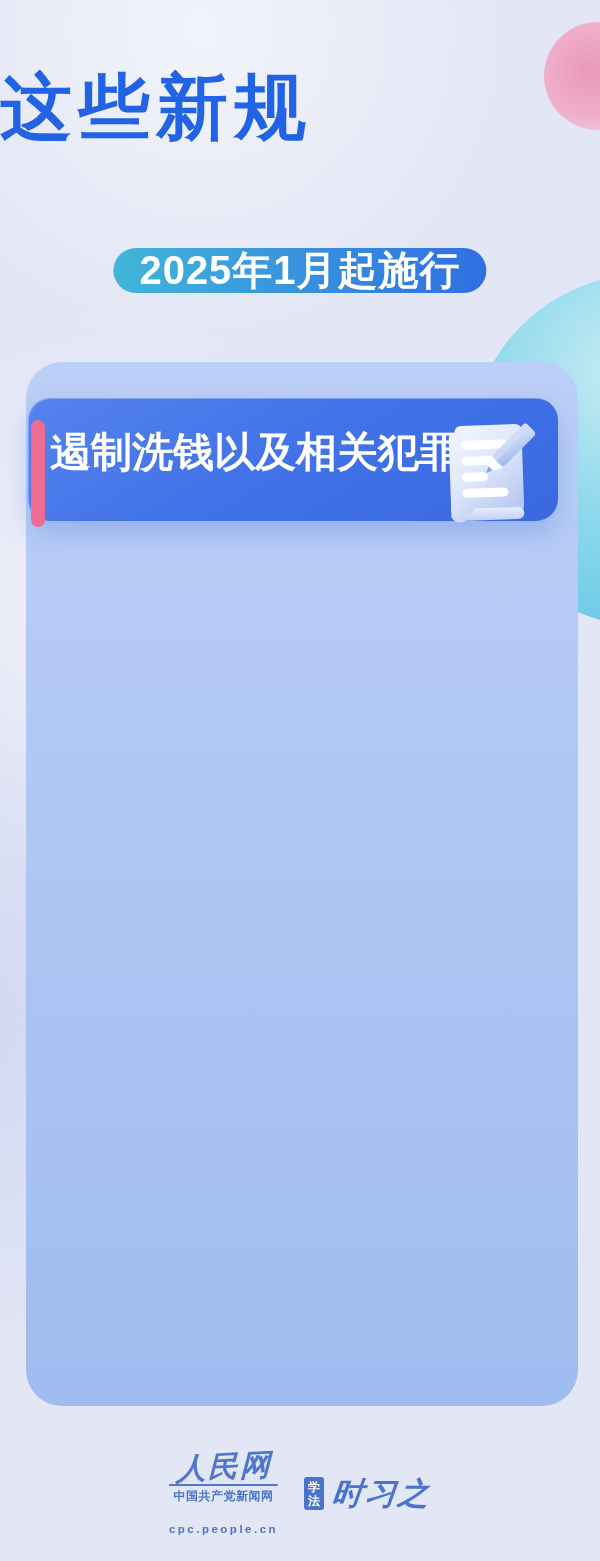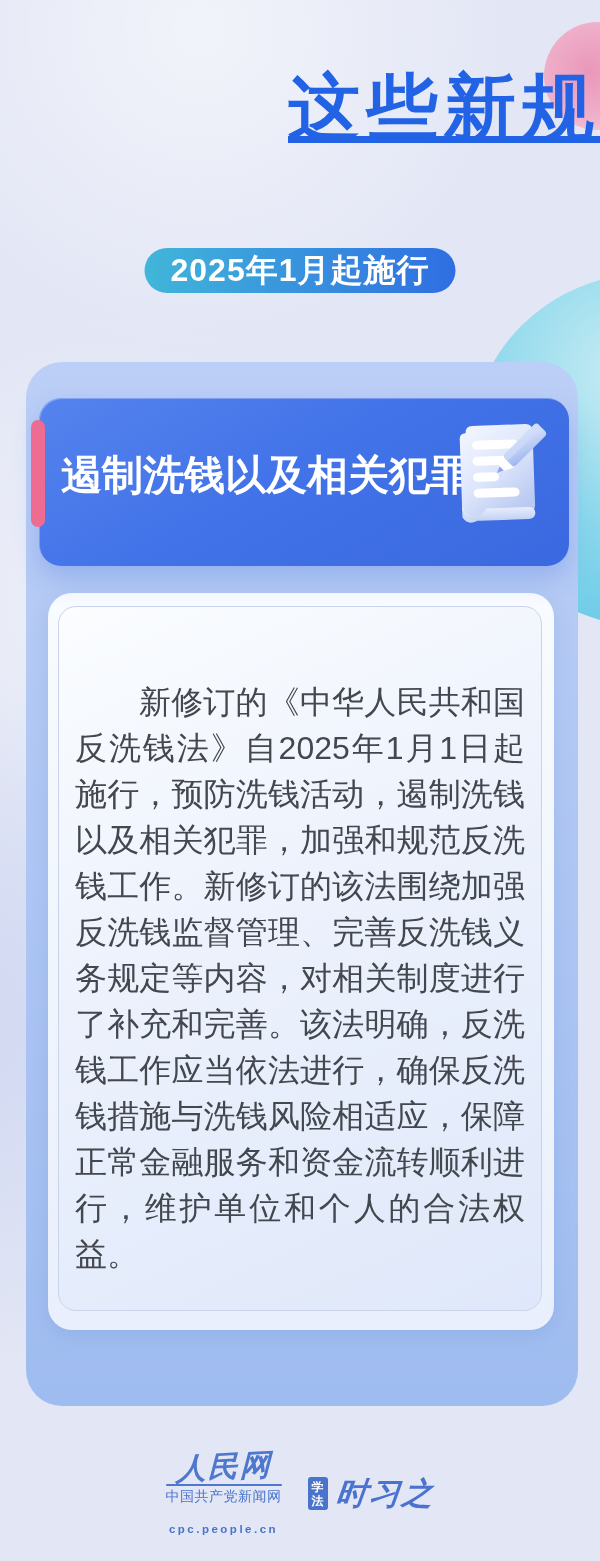--- a/index.html
+++ b/index.html
@@ -12,35 +12,35 @@
     background:radial-gradient(circle,rgba(255,255,255,.55) 0%,rgba(255,255,255,0) 70%);}
   .blob-midleft{left:-190px;top:300px;width:600px;height:600px;
     background:radial-gradient(circle,rgba(255,255,255,.40) 0%,rgba(255,255,255,0) 70%);}
   .blob-bottomleft{left:-380px;top:680px;width:680px;height:680px;
     background:radial-gradient(circle,rgba(203,211,240,.75) 0%,rgba(203,211,240,0) 72%);}
   .circle-pink{left:544px;top:22px;width:108px;height:108px;
     background:radial-gradient(circle at 42% 45%,#ea97ba 0%,#efb0ca 55%,rgba(243,201,218,.85) 80%,rgba(243,201,218,0) 100%);}
   .circle-cyan{left:470px;top:274px;width:352px;height:352px;
     background:radial-gradient(circle at 45% 28%,#c9ecf4 0%,#8ed9ec 45%,var(--cyan,#5cc4e6) 100%);}
   
-  .title{position:absolute;left:0;width:600px;text-align:right;
+  .title{position:absolute;left:0;width:600px;text-align:left;
     color:var(--title_blue,#2263e6);font-weight:900;font-size:72px;line-height:1;
-    white-space:nowrap;text-decoration:underline;}
+    white-space:nowrap;}
   .title-1{top:71px;letter-spacing:6px;}
   .title-2{top:156px;letter-spacing:3px;}
   .date-badge{position:absolute;top:248px;left:50%;transform:translateX(-50%);
     height:45px;line-height:45px;padding:0 26px;border-radius:23px;
     background:linear-gradient(90deg,var(--badge_grad_start,#41b6d9),var(--badge_grad_end,#2f6ee2));
-    color:#fff;font-size:32px;font-weight:bold;letter-spacing:1px;white-space:nowrap;}
+    color:#fff;font-size:40px;font-weight:bold;letter-spacing:1px;white-space:nowrap;}
   
   .outer-card{position:absolute;left:26px;top:362px;width:552px;height:1044px;
     border-radius:36px;
     background:linear-gradient(180deg,var(--outer_top,#bccff6) 0%,var(--outer_bottom,#9fbcf0) 100%);}
   
-  .section-header{position:absolute;left:13px;top:36px;width:530px;height:168px;
+  .section-header{position:absolute;left:2px;top:36px;width:530px;height:123px;
     border-radius:22px;z-index:2;
     background:linear-gradient(150deg,var(--header_grad_start,#5583ee) 0%,#4273e8 45%,var(--header_grad_end,#3a68e0) 100%);
     box-shadow:inset 1px 1px 0 rgba(255,255,255,.28),0 12px 26px rgba(63,106,222,.28);}
   .pink-tab{position:absolute;left:5px;top:58px;width:14px;height:107px;border-radius:7px;
     background:var(--pink,#ee6b92);z-index:3;}
   .section-title{position:absolute;left:22px;top:0;height:100%;display:flex;align-items:center;
     padding-bottom:14px;box-sizing:border-box;
     color:#fff;font-size:41px;font-weight:900;letter-spacing:0;white-space:nowrap;}
   .doc-icon{position:absolute;right:12px;top:22px;width:108px;height:118px;}
   
@@ -53,21 +53,21 @@
   .article{margin:0;padding:72px 16px 0 16px;
     font-size:32px;line-height:46px;color:var(--text_color,#43474e);
     text-align:justify;text-indent:2em;font-weight:500;}
   
   .footer{position:absolute;left:0;top:1452px;width:600px;display:flex;
     justify-content:center;align-items:center;gap:26px;color:var(--footer_blue,#4a74cc);}
   .people-block{text-align:center;}
   .people-script{display:inline-block;font-size:30px;line-height:30px;font-weight:bold;
     font-style:italic;transform:rotate(-3deg) skewX(-4deg);letter-spacing:2px;color:#4e77cd;}
   .people-rule{height:2px;background:#4e77cd;margin:2px 0 3px 0;border-radius:1px;}
-  .people-name{font-size:14px;font-weight:400;letter-spacing:.5px;line-height:15px;}
+  .people-name{font-size:12px;font-weight:700;letter-spacing:.5px;line-height:15px;}
   .people-url{font-size:11.5px;font-weight:700;letter-spacing:2.5px;line-height:12px;margin-top:19px;}
   .study-block{display:flex;align-items:center;gap:8px;}
   .study-badge{width:20px;height:33px;border-radius:3px;background:#4a73cc;color:#fff;
     display:flex;flex-direction:column;justify-content:center;align-items:center;
     font-size:12px;font-weight:800;line-height:14px;}
   .study-title{font-size:31px;font-weight:900;font-style:italic;transform:skewX(-6deg);
     letter-spacing:2px;color:#4a73cf;white-space:nowrap;}
 </style>
 </head>
 <body>
@@ -119,25 +119,20 @@
 
         <g transform="translate(93,8) rotate(45)">
           <rect x="-8" y="0" width="16" height="48" rx="4" fill="url(#gpen)"></rect>
           <rect x="-8" y="0" width="7" height="48" rx="3.5" fill="#cfdbf8" opacity="0.7"></rect>
           <path d="M-8 48 L0 64 L8 48 Z" fill="#ffffff"></path>
           <path d="M-3 57 L0 64 L3 57 Z" fill="#8aa7ee"></path>
         </g>
       </svg>
     </div>
 
-    <div class="white-panel">
-      <div class="inner-card">
-        <p class="article">新修订的《中华人民共和国反洗钱法》自2025年1月1日起施行，预防洗钱活动，遏制洗钱以及相关犯罪，加强和规范反洗钱工作。新修订的该法围绕加强反洗钱监督管理、完善反洗钱义务规定等内容，对相关制度进行了补充和完善。该法明确，反洗钱工作应当依法进行，确保反洗钱措施与洗钱风险相适应，保障正常金融服务和资金流转顺利进行，维护单位和个人的合法权益。</p>
-      </div>
-    </div>
   </div>
 
   <div class="footer">
     <div class="people-block">
       <span class="people-script">人民网</span>
       <div class="people-rule"></div>
       <div class="people-name">中国共产党新闻网</div>
       <div class="people-url">cpc.people.cn</div>
     </div>
     <div class="study-block">

